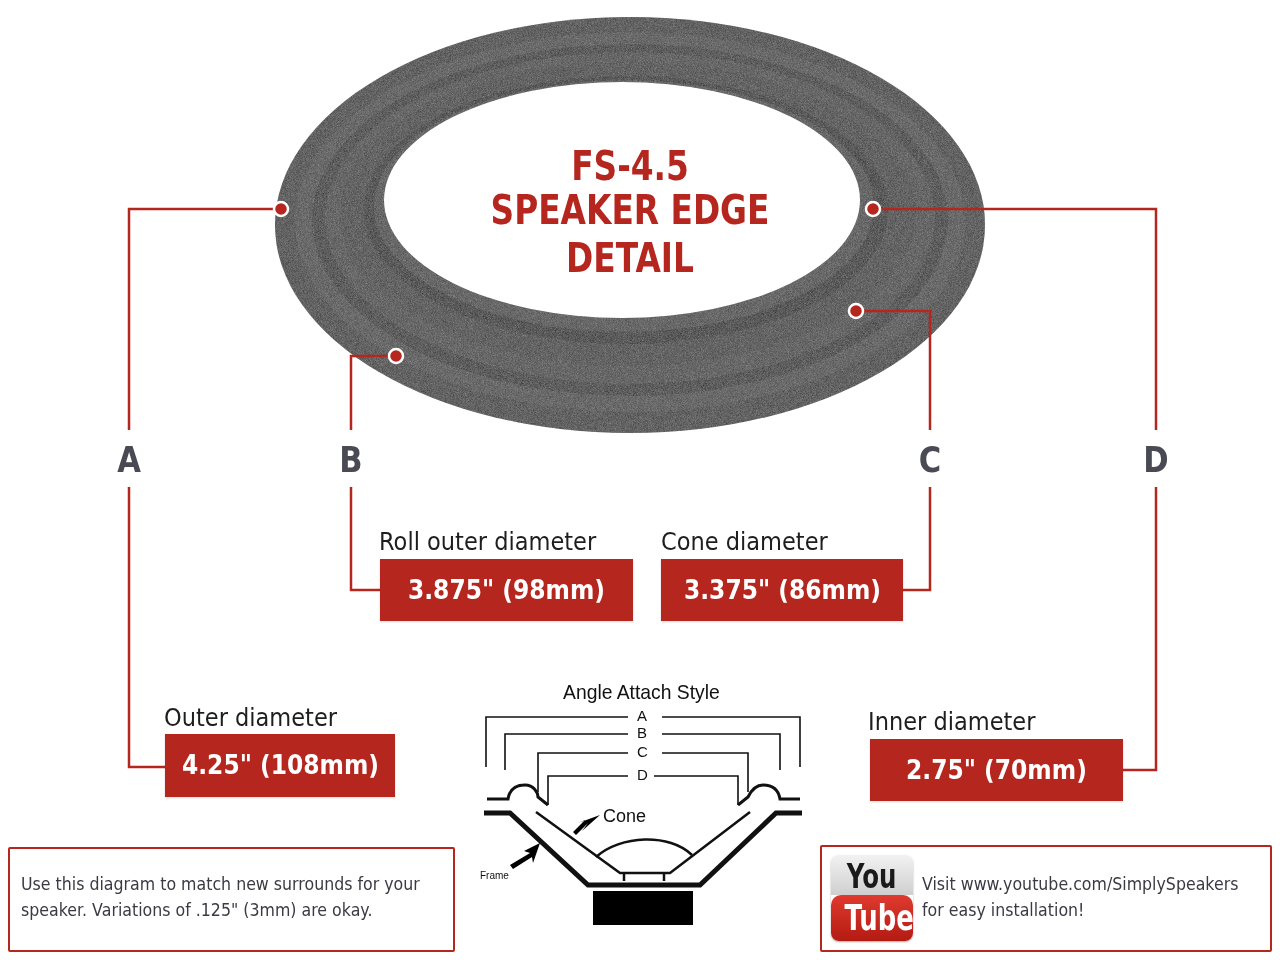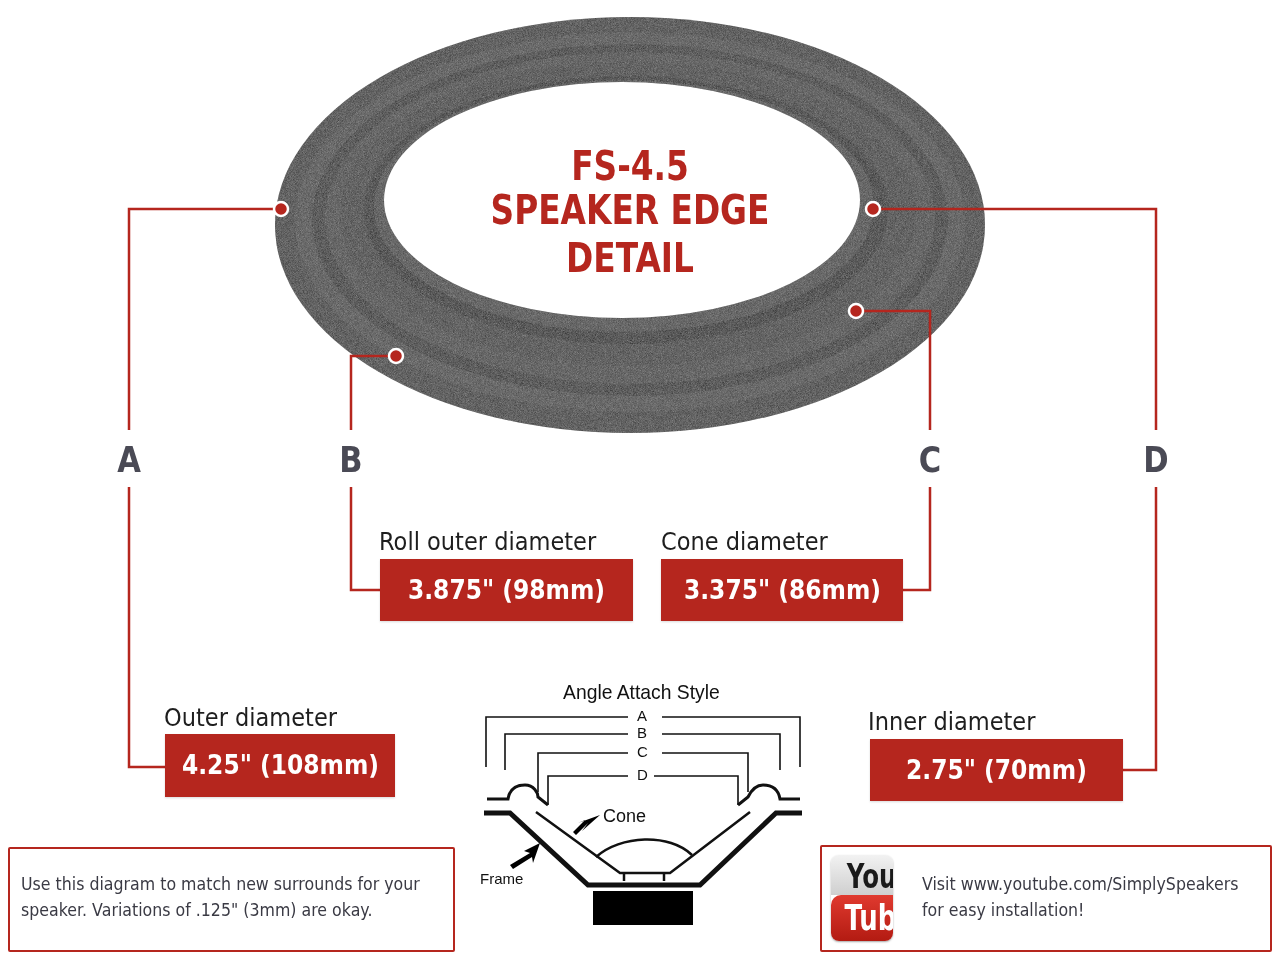--- a/index.html
+++ b/index.html
@@ -37,21 +37,21 @@
     .info-box {
       position: absolute; border: 2px solid #b5261e; background: #fff;
       box-sizing: border-box; border-radius: 2px;
     }
     .info-text {
       position: absolute; color: #3a3a44; font-size: 17px; line-height: 26px;
       font-family: "DejaVu Sans", sans-serif; white-space: nowrap;
       transform: scaleX(0.93); transform-origin: left center;
     }
     .yt-logo {
-      position: absolute; left: 831px; top: 855px; width: 62px; height: 86px;
+      position: absolute; left: 831px; top: 855px; width: 82px; height: 86px;
       border-radius: 8px; overflow: hidden; box-shadow: 0 1px 2px rgba(0,0,0,0.35);
     }
     .yt-top {
       position: absolute; left: 0; top: 0; width: 82px; height: 40px;
       background: linear-gradient(#f2f2f2, #cfcfcf); color: #1a1a1a;
       font-weight: bold; font-size: 34px; text-align: center; line-height: 42px;
       font-family: "DejaVu Sans", sans-serif;
     }
     .yt-bottom {
       position: absolute; left: 0; top: 40px; width: 82px; height: 46px;
@@ -181,21 +181,21 @@
       <polygon points="130,140 112,156 118,148 106,160 103,157 115,145 108,148"></polygon>
       <polygon points="70,168 54,176 60,178 40,190 43,194 62,182 63,188"></polygon>
     </g>
   </svg>
   <div class="diag-text" style="left:563px; top:680px; font-size:21px; transform:scaleX(0.92); transform-origin:left;">Angle Attach Style</div>
   <div class="diag-text" style="left:637px; top:707px; font-size:15px;">A</div>
   <div class="diag-text" style="left:637px; top:724px; font-size:15px;">B</div>
   <div class="diag-text" style="left:637px; top:743px; font-size:15px;">C</div>
   <div class="diag-text" style="left:637px; top:766px; font-size:15px;">D</div>
   <div class="diag-text" style="left:603px; top:806px; font-size:18px;">Cone</div>
-  <div class="diag-text" style="left:480px; top:870px; font-size:15px;">Frame</div>
+  <div class="diag-text" style="left:480px; top:870px; font-size:10px;">Frame</div>
 </div>
 
 <div class="info-box" style="left:8px; top:847px; width:447px; height:105px;"></div>
 <div class="info-text" style="left:21px; top:871px;">Use this diagram to match new surrounds for your</div>
 <div class="info-text" style="left:21px; top:897px;">speaker. Variations of .125" (3mm) are okay.</div>
 
 <div class="info-box" style="left:820px; top:845px; width:452px; height:107px;"></div>
 <div class="yt-logo">
   <div class="yt-top"><span>You</span></div>
   <div class="yt-bottom"><span>Tube</span></div>

